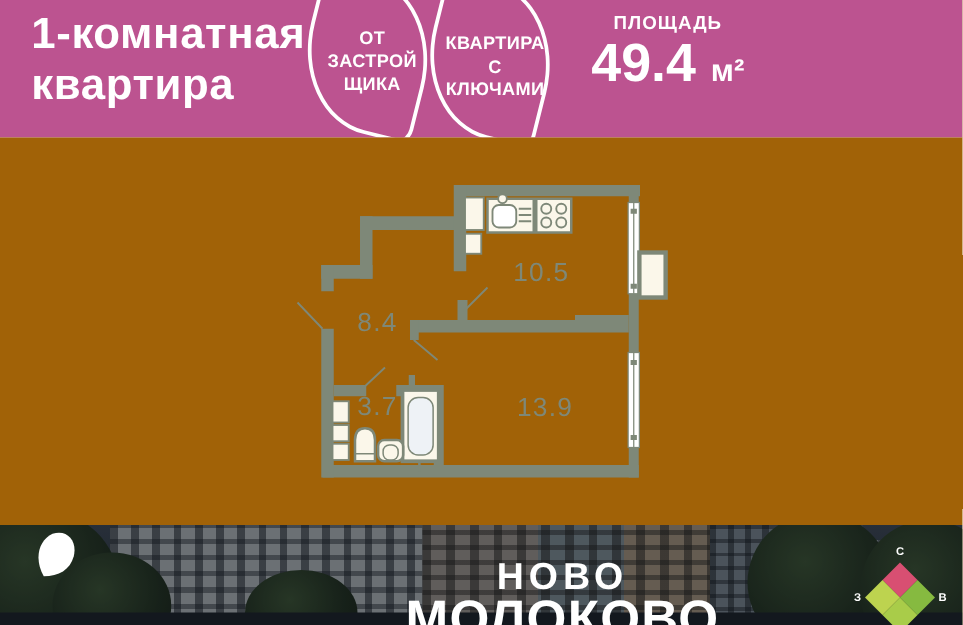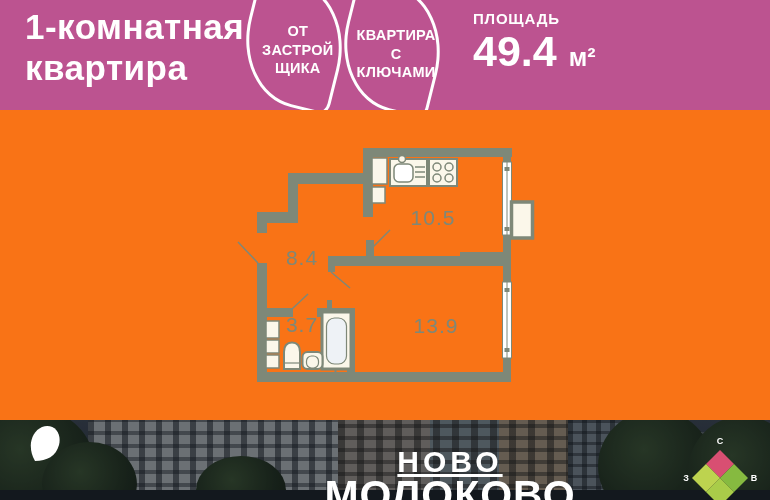--- a/index.html
+++ b/index.html
@@ -13,26 +13,26 @@
   .badge{position:absolute;width:94px;height:118px;border:3.5px solid #ffffff;
          border-radius:4% 62% 10% 62%;transform:rotate(14deg);
          display:flex;align-items:center;justify-content:center;}
   .badge.b1{left:244px;top:-18px;}
   .badge.b2{left:342px;top:-14px;}
   .badge-text{transform:rotate(-14deg) translate(4px,6px);text-align:center;
               font-weight:700;font-size:14.5px;line-height:1.28;letter-spacing:.3px;}
   .stat{position:absolute;top:10px;}
   .stat.area{left:473px;}
   .stat.floor{left:620px;}
-  .stat-label{font-size:15px;font-weight:700;letter-spacing:.8px;}
+  .stat-label{font-size:15px;font-weight:700;letter-spacing:.8px;text-align:center;}
   .stat-value{font-size:43px;font-weight:800;margin-top:3px;line-height:1;}
   .stat-unit{font-size:25px;font-weight:800;}
   .stat-total{font-size:24px;font-weight:700;}
   
-  .plan-wrap{position:absolute;left:0;top:110px;width:770px;height:310px;background:#f97316;}
+  .plan-wrap{position:absolute;left:0;top:110px;width:770px;height:310px;background:#a16207;}
   .room-label{font-family:"Liberation Sans",sans-serif;font-size:21px;letter-spacing:1px;fill:#7e8878;}
   
   .photo{position:absolute;left:0;top:420px;width:770px;height:80px;overflow:hidden;
          background:linear-gradient(180deg,#3d4652 0%,#2a323a 100%);}
   .bldg{position:absolute;top:0;bottom:0;}
   .bldg.b1{left:88px;width:250px;background:
       repeating-linear-gradient(90deg,rgba(25,30,36,.55) 0 6px,transparent 6px 17px),
       repeating-linear-gradient(0deg,rgba(25,30,36,.45) 0 4px,transparent 4px 13px),
       #aeb3b5;}
   .bldg.b2{left:338px;width:230px;background:
@@ -48,21 +48,21 @@
   .tree{position:absolute;border-radius:50%;
         background:radial-gradient(circle at 40% 35%,#3c5232 0%,#22301e 60%,#161f14 100%);}
   .tree.t1{left:-30px;top:-12px;width:125px;height:118px;}
   .tree.t2{left:42px;top:22px;width:95px;height:85px;}
   .tree.t3{left:196px;top:36px;width:90px;height:68px;}
   .tree.t4{left:598px;top:-10px;width:115px;height:112px;}
   .tree.t5{left:688px;top:-4px;width:110px;height:112px;}
   .ground{position:absolute;left:0;bottom:0;width:770px;height:10px;background:#1c2126;}
   .photo-overlay{position:absolute;inset:0;background:rgba(8,12,20,.40);}
   .brand{position:absolute;left:300px;top:0;width:300px;text-align:center;color:#fff;z-index:3;}
-  .brand-line1{font-size:30px;font-weight:800;letter-spacing:4px;line-height:1;margin-top:27px;text-decoration:underline;}
+  .brand-line1{font-size:30px;font-weight:800;letter-spacing:4px;line-height:1;margin-top:27px;}
   .brand-line2{font-size:41px;font-weight:800;letter-spacing:1px;line-height:1;margin-top:-2px;}
   .brand-leaf{position:absolute;left:28px;top:5px;z-index:3;}
   .compass{position:absolute;left:682px;top:6px;z-index:3;}
   .compass text{font-family:"Liberation Sans",sans-serif;font-size:9px;font-weight:700;fill:#fff;}
 </style>
 </head>
 <body>
 
 <div id="stage">
 

